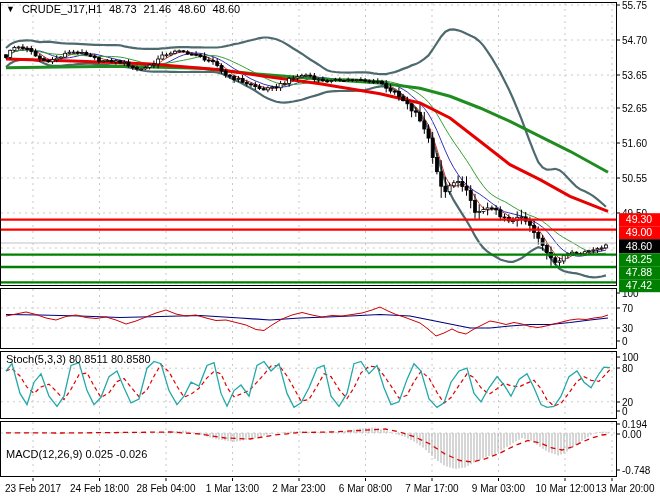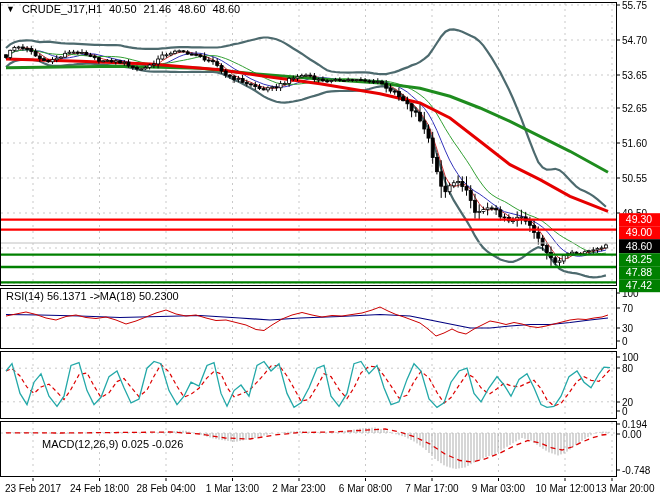--- a/index.html
+++ b/index.html
@@ -5,21 +5,21 @@
   html,body{margin:0;padding:0;background:#fff;}
   #terminal{position:relative;width:660px;height:500px;background:#fff;overflow:hidden;
     font-family:"Liberation Sans",sans-serif;}
   #chart{position:absolute;left:0;top:0;}
   .ovl{position:absolute;color:#000;font-size:11px;white-space:nowrap;letter-spacing:0;}
   #title-bar{left:6px;top:3px;display:flex;align-items:center;gap:7px;}
   #title-bar .sym{font-weight:400;}
   .ind-label{left:6px;}
   #rsi-label{top:290px;}
   #stoch-label{top:353px;}
-  #macd-label{top:438px;margin-left:36px;}
+  #macd-label{top:448px;}
   .tri{font-size:9px;line-height:11px;cursor:pointer;}
 </style>
 </head>
 <body>
 
 <div id="terminal">
   <svg id="chart" width="660" height="500">
       <defs>
         <clipPath id="cMain">
           <rect x="1" y="3" width="615" height="282"></rect>
@@ -280,21 +280,21 @@
       <text x="498.5" y="492" font-size="10" fill="#000000" text-anchor="middle" font-family="&quot;Liberation Sans&quot;,sans-serif">9 Mar 03:00</text>
       <line x1="565" y1="478" x2="565" y2="481" stroke="#000000"></line>
       <text x="565" y="492" font-size="10" fill="#000000" text-anchor="middle" font-family="&quot;Liberation Sans&quot;,sans-serif">10 Mar 12:00</text>
       <line x1="612" y1="478" x2="612" y2="481" stroke="#000000"></line>
       <text x="625" y="492" font-size="10" fill="#000000" text-anchor="middle" font-family="&quot;Liberation Sans&quot;,sans-serif">13 Mar 20:00</text>
     </svg>
 
   <div id="title-bar" class="ovl">
     <span class="tri">▼</span>
     <span class="sym">CRUDE_J17,H1</span>
-    <span>40.50</span>
+    <span>48.73</span>
     <span>21.46</span>
     <span>48.60</span>
     <span>48.60</span>
   </div>
 
-  <div id="rsi-label" class="ovl ind-label">RSI(14) 56.1371 -&gt;MA(18) 50.2300</div>
+  <div id="stoch-label" class="ovl ind-label">Stoch(5,3,3) 80.8511 80.8580</div>
   <div id="macd-label" class="ovl ind-label">MACD(12,26,9) 0.025 -0.026</div>
 </div>
 
 </body></html>

